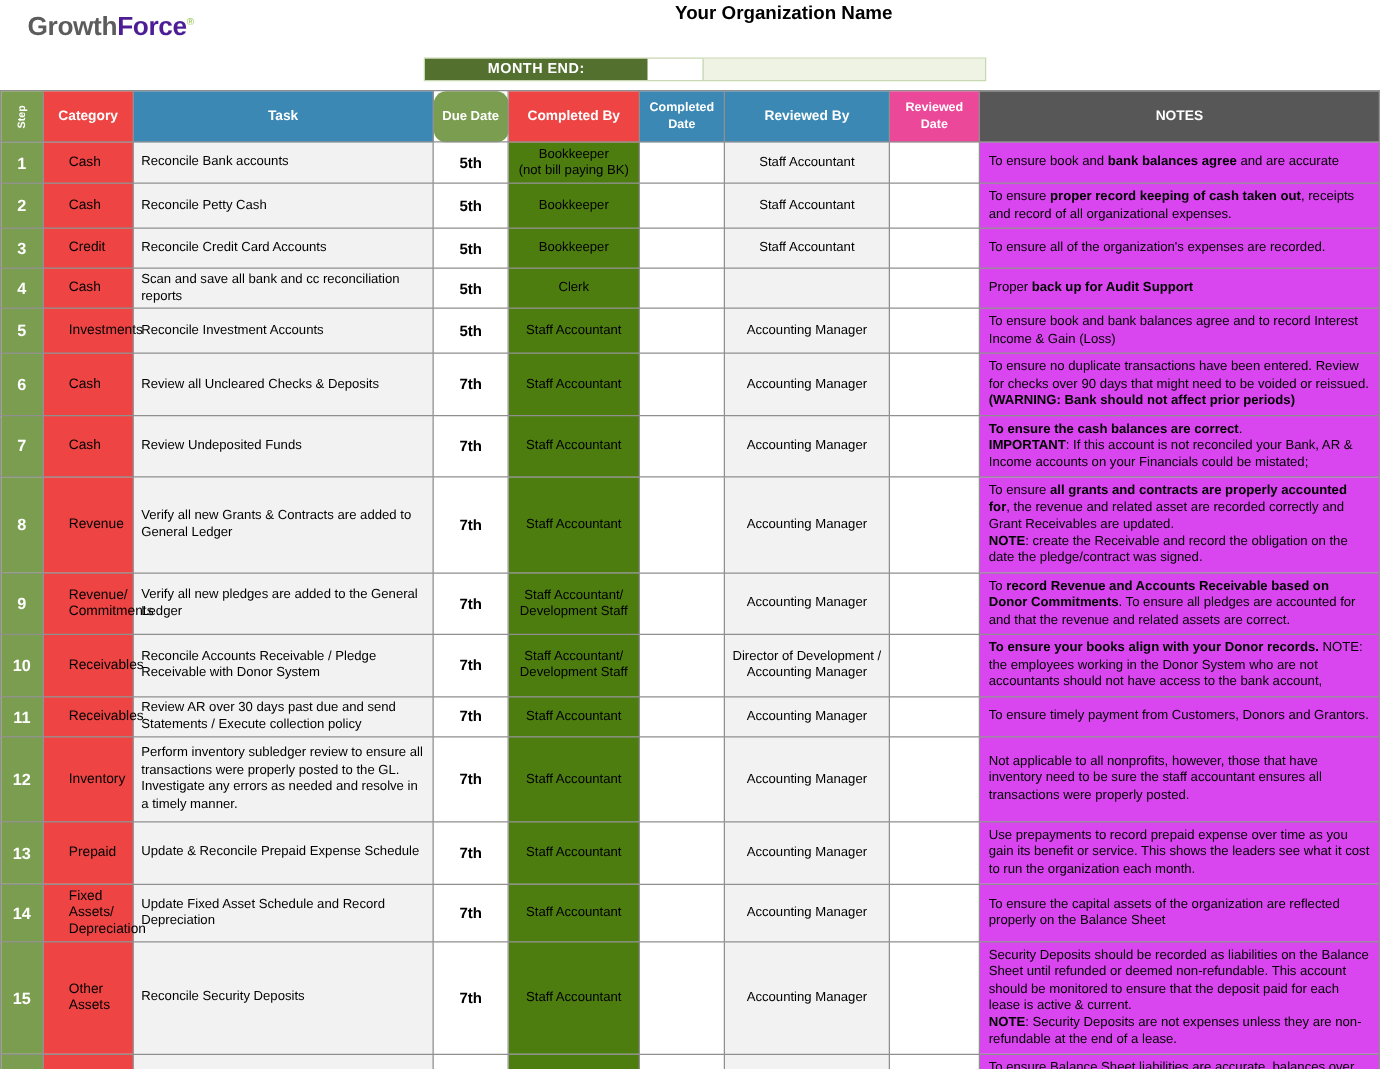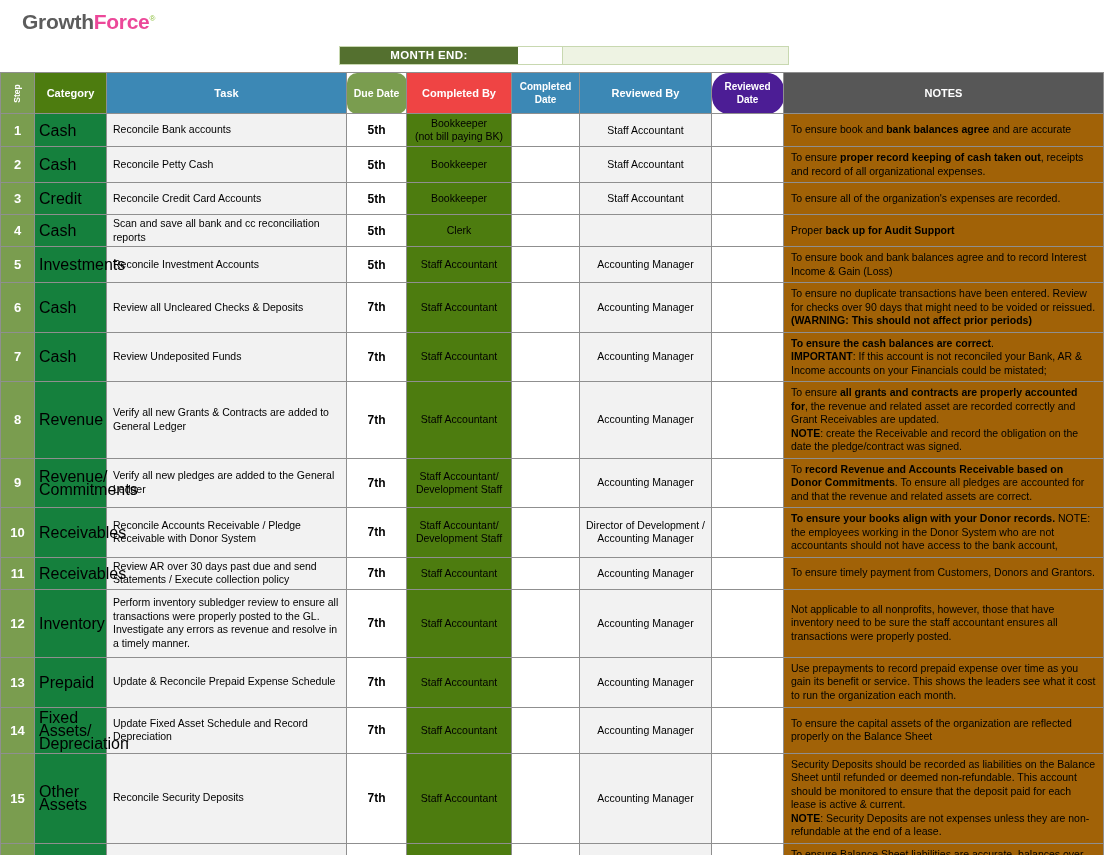--- a/index.html
+++ b/index.html
@@ -27,21 +27,21 @@
   }
   .logo {
     position: absolute;
     left: 22px;
     top: 10px;
     font-size: 21px;
     font-weight: bold;
     letter-spacing: -0.3px;
   }
   .logo .g1 { color: #5c5c5c; }
-  .logo .g2 { color: #ec4899; }
+  .logo .g2 { color: #4c1d95; }
   .logo .tm {
     font-size: 8px;
     vertical-align: super;
     color: #8dbf3f;
     font-weight: normal;
   }
   .titles {
     position: absolute;
     left: 0;
     right: 0;
@@ -115,40 +115,40 @@
   th.h-step {
     background: #7a9d4f;
     width: 34px;
     font-size: 8.5px;
   }
   th.h-step span {
     display: inline-block;
     transform: rotate(-90deg);
     white-space: nowrap;
   }
-  th.h-category { background: #4d7c0f; width: 72px; }
+  th.h-category { background: #ef4444; width: 72px; }
   th.h-task     { background: #3c88b5; width: 240px; }
   th.h-due      { background: #7a9d4f; width: 60px; font-size: 10.5px; border-radius: 10px; }
   th.h-compby   { background: #ef4444; width: 105px; }
   th.h-compdate { background: #3c88b5; width: 68px; font-size: 10px; }
   th.h-revby    { background: #3c88b5; width: 132px; }
-  th.h-revdate  { background: #4c1d95; width: 72px; font-size: 10px; border-radius: 17px; }
+  th.h-revdate  { background: #ec4899; width: 72px; font-size: 10px; }
   th.h-notes    { background: #575757; }
 
   td.c-step {
     background: #7a9d4f;
     color: #ffffff;
     font-weight: bold;
     text-align: center;
     font-size: 13px;
   }
   td.c-category {
-    background: #15803d;
-    font-size: 16px;
-    padding: 3px 4px;
+    background: #ef4444;
+    font-size: 11px;
+    padding: 3px 20px;
     line-height: 13px;
   }
   td.c-task {
     background: #f2f2f2;
     font-size: 10.5px;
     padding: 0 6px;
     line-height: 13.5px;
   }
   td.c-due {
     background: #ffffff;
@@ -167,38 +167,39 @@
   td.c-compdate { background: #ffffff; }
   td.c-revby {
     background: #f2f2f2;
     text-align: center;
     font-size: 10.5px;
     line-height: 13px;
     padding: 3px 2px;
   }
   td.c-revdate { background: #ffffff; }
   td.c-notes {
-    background: #a16207;
+    background: #d946ef;
     font-size: 10.5px;
     line-height: 13.5px;
     padding: 4px 7px;
     vertical-align: middle;
   }
   td.c-notes b { font-weight: bold; }
 </style>
 </head>
 <body>
 
 <div class="page">
 
   <div class="top">
     <div class="logo">
       <span class="g1">Growth</span><span class="g2">Force</span><span class="tm">®</span>
     </div>
     <div class="titles">
+      <div class="title-1">Your Organization Name</div>
     </div>
     <div class="month-row">
       <div class="month-label">MONTH END:</div>
       <div class="month-value" title="MONTH END:"></div>
     </div>
   </div>
 
   <table class="checklist">
     <thead>
       <tr>
@@ -271,21 +272,21 @@
         </tr>
         <tr style="height: 48px;">
           <td class="c-step">6</td>
           <td class="c-category">Cash</td>
           <td class="c-task">Review all Uncleared Checks &amp; Deposits</td>
           <td class="c-due">7th</td>
           <td class="c-compby">Staff Accountant</td>
           <td class="c-compdate"></td>
           <td class="c-revby">Accounting Manager</td>
           <td class="c-revdate"></td>
-          <td class="c-notes">To ensure no duplicate transactions have been entered.  Review for checks over 90 days that might need to be voided or reissued. <b>(WARNING: This should not affect prior periods)</b></td>
+          <td class="c-notes">To ensure no duplicate transactions have been entered.  Review for checks over 90 days that might need to be voided or reissued. <b>(WARNING: Bank should not affect prior periods)</b></td>
         </tr>
         <tr style="height: 48px;">
           <td class="c-step">7</td>
           <td class="c-category">Cash</td>
           <td class="c-task">Review Undeposited Funds</td>
           <td class="c-due">7th</td>
           <td class="c-compby">Staff Accountant</td>
           <td class="c-compdate"></td>
           <td class="c-revby">Accounting Manager</td>
           <td class="c-revdate"></td>
@@ -331,21 +332,21 @@
           <td class="c-due">7th</td>
           <td class="c-compby">Staff Accountant</td>
           <td class="c-compdate"></td>
           <td class="c-revby">Accounting Manager</td>
           <td class="c-revdate"></td>
           <td class="c-notes">To ensure timely payment from Customers, Donors and Grantors.</td>
         </tr>
         <tr style="height: 68px;">
           <td class="c-step">12</td>
           <td class="c-category">Inventory</td>
-          <td class="c-task">Perform inventory subledger review to ensure all transactions were properly posted to the GL. Investigate any errors as revenue and resolve in a timely manner.</td>
+          <td class="c-task">Perform inventory subledger review to ensure all transactions were properly posted to the GL. Investigate any errors as needed and resolve in a timely manner.</td>
           <td class="c-due">7th</td>
           <td class="c-compby">Staff Accountant</td>
           <td class="c-compdate"></td>
           <td class="c-revby">Accounting Manager</td>
           <td class="c-revdate"></td>
           <td class="c-notes">Not applicable to all nonprofits, however, those that have inventory need to be sure the staff accountant ensures all transactions were properly posted.</td>
         </tr>
         <tr style="height: 50px;">
           <td class="c-step">13</td>
           <td class="c-category">Prepaid</td>

